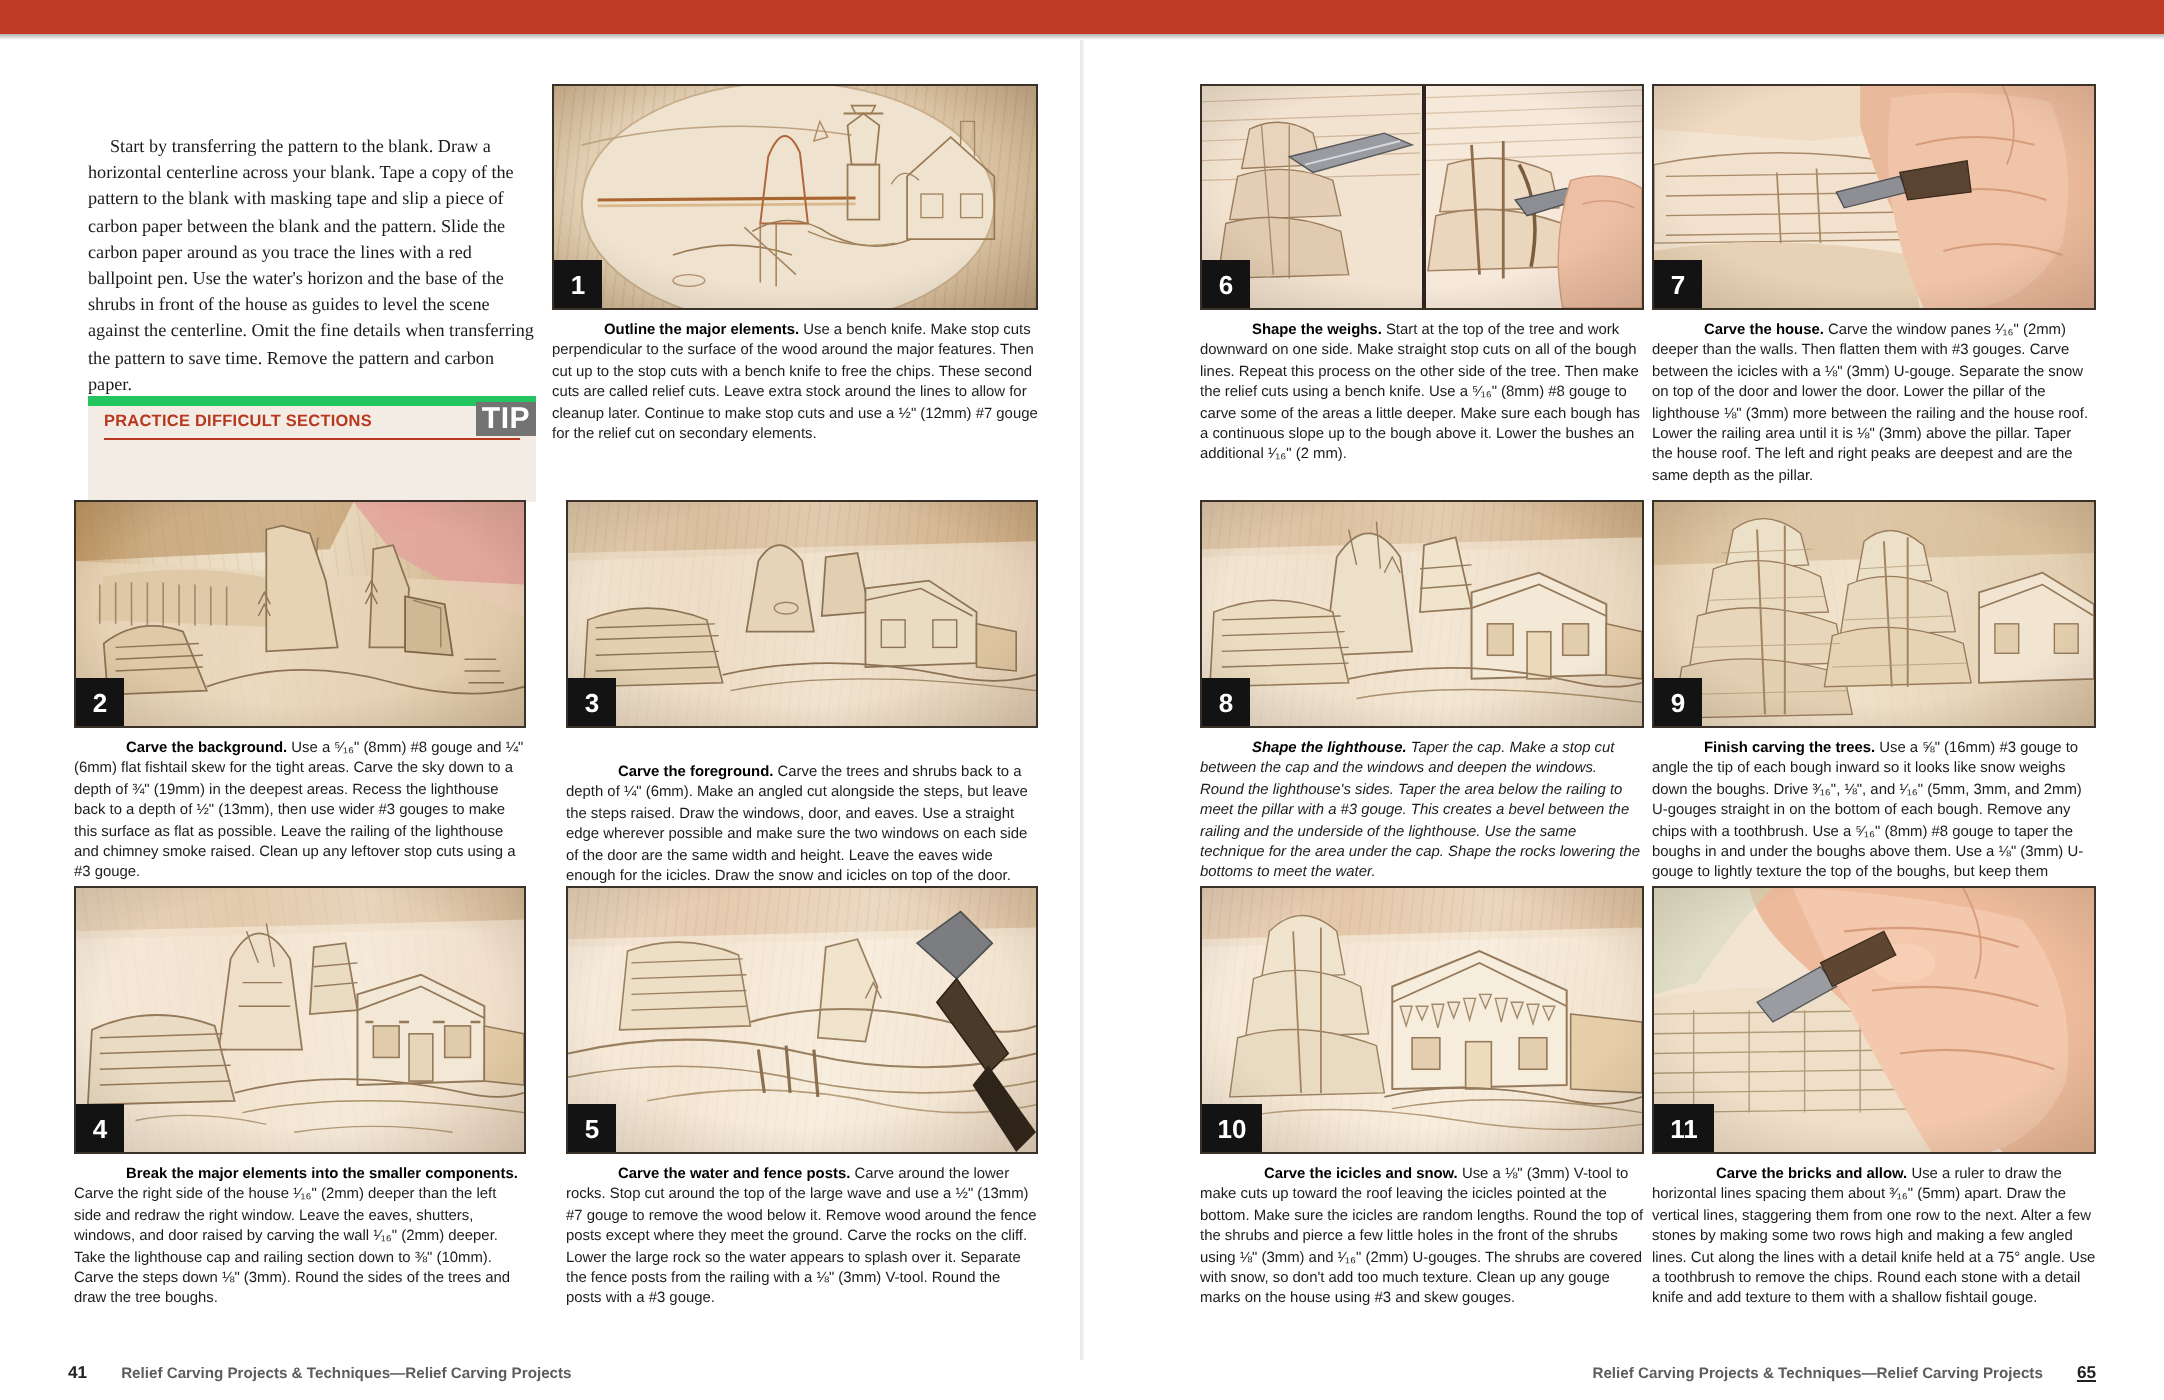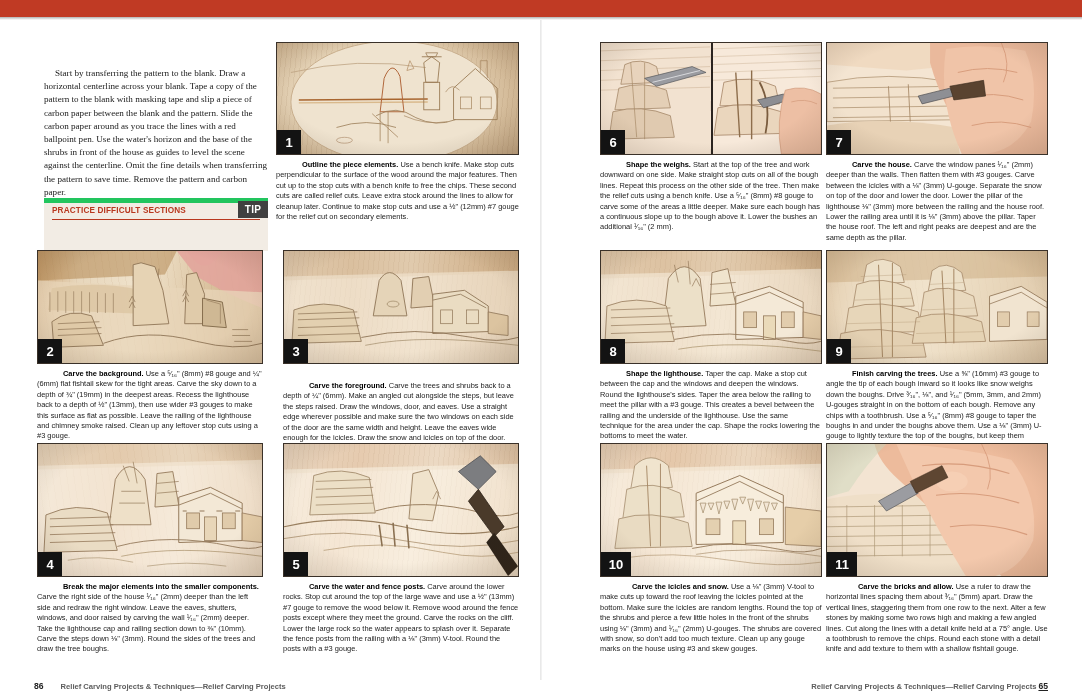--- a/index.html
+++ b/index.html
@@ -50,23 +50,23 @@
     font-family:"Liberation Sans", sans-serif;
     font-weight:bold;font-size:8.2px;letter-spacing:0.15px;
     color:#b8371e;
   }
   .tip-rule{
     position:absolute;left:8px;top:16px;width:208px;height:1px;
     background:#b8371e;
   }
   .tip-flag{
     position:absolute;right:0px;top:-2px;width:30px;height:17px;
-    background:#404040;color:#fff;
+    background:#737373;color:#fff;
     font-family:"Liberation Sans", sans-serif;
-    font-weight:bold;font-size:10px;
+    font-weight:bold;font-size:15px;
     display:flex;align-items:center;justify-content:center;
     letter-spacing:0.3px;
   }
   .tip-body{
     position:absolute;left:16px;top:20px;width:200px;
     font-family:"Liberation Sans", sans-serif;
     font-style:italic;font-size:7.6px;line-height:11.4px;color:#2a2a2a;
   }
 
   
@@ -106,21 +106,21 @@
   .footer{
     position:absolute;bottom:0;height:28px;
     font-family:"Liberation Sans", sans-serif;
     font-size:7.6px;color:#5d5d5d;font-weight:bold;
     display:flex;align-items:center;
   }
   .footer .pg{color:#222;font-weight:bold;font-size:8.6px;}
   .footer-left{left:34px;width:480px;}
   .footer-right{right:34px;width:480px;justify-content:flex-end;}
   .footer-left .pg{margin-right:17px;}
-  .footer-right .pg{margin-left:2px;text-decoration:underline;}
+  .footer-right .pg{margin-left:17px;text-decoration:underline;}
 
   
   .w-base{position:absolute;inset:0;}
   .tex-a{background:
       radial-gradient(ellipse 70% 85% at 42% 48%, #efe2cd 0%, #e4d2b6 48%, #d4bb99 78%, #c7ab88 100%),
       linear-gradient(118deg,#b08a5e 0%,#c9a477 22%,#e0cba8 55%,#cda97e 100%);}
   .tex-b{background:
       linear-gradient(100deg,#cfa87a 0%,#e7d6bb 18%,#f0e3cc 45%,#ddc6a4 70%,#c09b6e 100%);}
   .tex-c{background:
       linear-gradient(88deg,#f2e4d2 0%,#e8d3ba 30%,#f3e6d4 55%,#ddc3a5 82%,#cbab86 100%);}
@@ -190,21 +190,21 @@
           <path d="M60 86 Q90 76 120 86" stroke="#9a7b55" stroke-width="0.8" fill="none"></path>
           <path d="M96 72 L122 96 M104 70 L104 100 M112 70 L112 102" stroke="#a5855f" stroke-width="0.8" fill="none"></path>
           <path d="M128 74 Q150 84 172 80" stroke="#a5855f" stroke-width="0.7" fill="none"></path>
           <ellipse cx="68" cy="99" rx="8" ry="3" fill="none" stroke="#b09070" stroke-width="0.7"></ellipse>
           <path d="M170 50 Q176 40 184 48" stroke="#a5855f" stroke-width="0.7" fill="none"></path>
         </svg>
         <div class="vig"></div>
         <div class="num">1</div>
       </div>
       <div class="caption" style="top:118px;">
-        <span class="indent"></span><span class="lead">Outline the piece elements.</span>
+        <span class="indent"></span><span class="lead">Outline the major elements.</span>
         <span>Use a bench knife. Make stop cuts perpendicular to the surface of the wood around the major features. Then cut up to the stop cuts with a bench knife to free the chips. These second cuts are called relief cuts. Leave extra stock around the lines to allow for cleanup later. Continue to make stop cuts and use a ½" (12mm) #7 gouge for the relief cut on secondary elements.</span>
       </div>
     </div>
 
     <div class="step" style="left:37px;top:230px;width:226px;">
       <div class="photo" style="height:114px;">
         <div class="w-base tex-b"></div>
         <div class="grain2"></div>
         <svg class="ov" viewBox="0 0 226 114" preserveAspectRatio="none">
           <path d="M150 0 Q168 30 186 0 Z" fill="#e8a9a0" opacity="0.85"></path>
@@ -434,21 +434,21 @@
             <path d="M10 60 L70 58 M10 68 L72 66 M10 76 L74 74 M10 84 L74 82"></path>
           </g>
           <path d="M74 90 Q128 78 190 92 Q208 96 222 92" fill="none" stroke="#94795a" stroke-width="0.9"></path>
           <path d="M78 100 Q134 90 222 102" fill="none" stroke="#a89069" stroke-width="0.7"></path>
           <path d="M204 62 L222 66 L222 90 L204 88 Z" fill="#e3cba8" stroke="#94795a" stroke-width="0.8"></path>
           <path d="M92 36 l4 -8 l4 8" stroke="#94795a" stroke-width="0.7" fill="none"></path>
         </svg>
         <div class="vig"></div>
         <div class="num">8</div>
       </div>
-      <div class="caption" style="top:119px;">
+      <div class="caption" style="top:119px;font-style:italic;">
         <span class="indent"></span><span class="lead">Shape the lighthouse.</span>
         <span>Taper the cap. Make a stop cut between the cap and the windows and deepen the windows. Round the lighthouse's sides. Taper the area below the railing to meet the pillar with a #3 gouge. This creates a bevel between the railing and the underside of the lighthouse. Use the same technique for the area under the cap. Shape the rocks lowering the bottoms to meet the water.</span>
       </div>
     </div>
 
     <div class="step" style="left:826px;top:230px;width:222px;">
       <div class="photo" style="height:114px;">
         <div class="w-base tex-b"></div>
         <div class="grain2"></div>
         <svg class="ov" viewBox="0 0 222 114" preserveAspectRatio="none">
@@ -553,21 +553,21 @@
       </div>
       <div class="caption" style="top:139px;">
         <span class="indent" style="width:32px;"></span><span class="lead">Carve the bricks and allow.</span>
         <span>Use a ruler to draw the horizontal lines spacing them about ³⁄₁₆" (5mm) apart. Draw the vertical lines, staggering them from one row to the next. Alter a few stones by making some two rows high and making a few angled lines. Cut along the lines with a detail knife held at a 75° angle. Use a toothbrush to remove the chips. Round each stone with a detail knife and add texture to them with a shallow fishtail gouge.</span>
       </div>
     </div>
 
   </div>
 
   <div class="footer footer-left">
-    <span class="pg">86</span>
+    <span class="pg">41</span>
     <span>Relief Carving Projects &amp; Techniques—Relief Carving Projects</span>
   </div>
   <div class="footer footer-right">
     <span>Relief Carving Projects &amp; Techniques—Relief Carving Projects</span>
     <span class="pg">65</span>
   </div>
 
 </div>
 
 </body></html>

